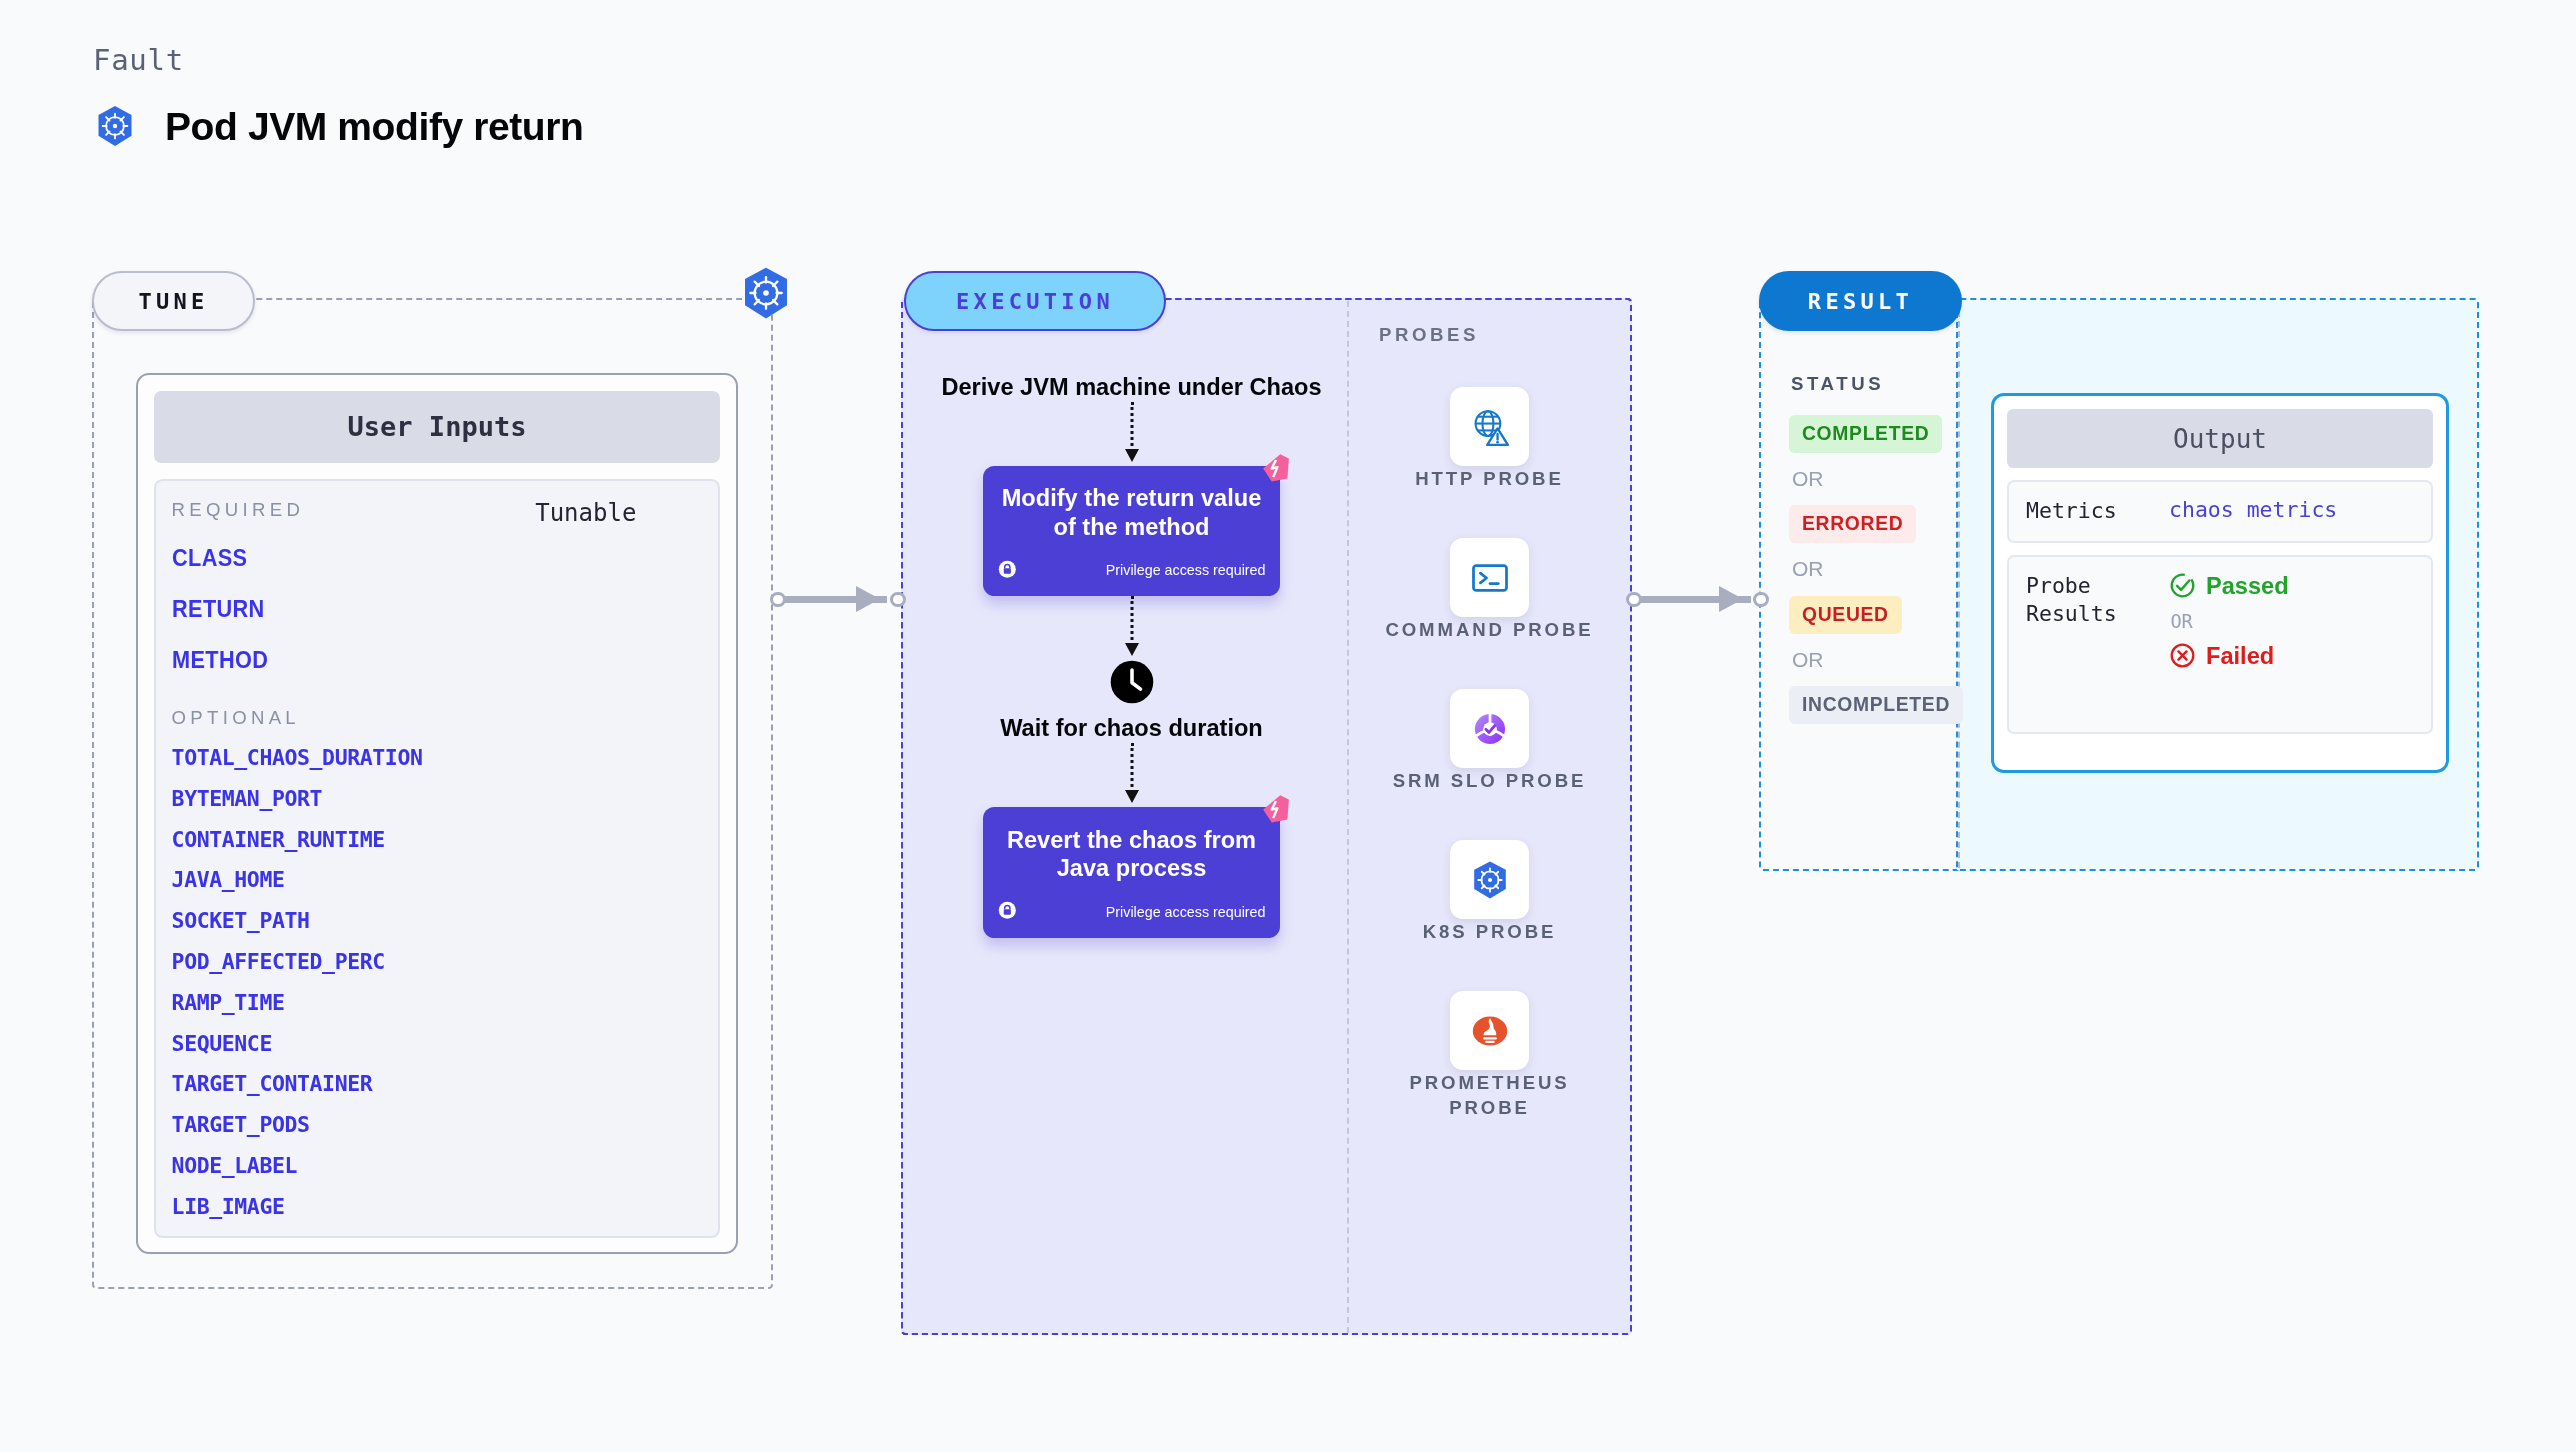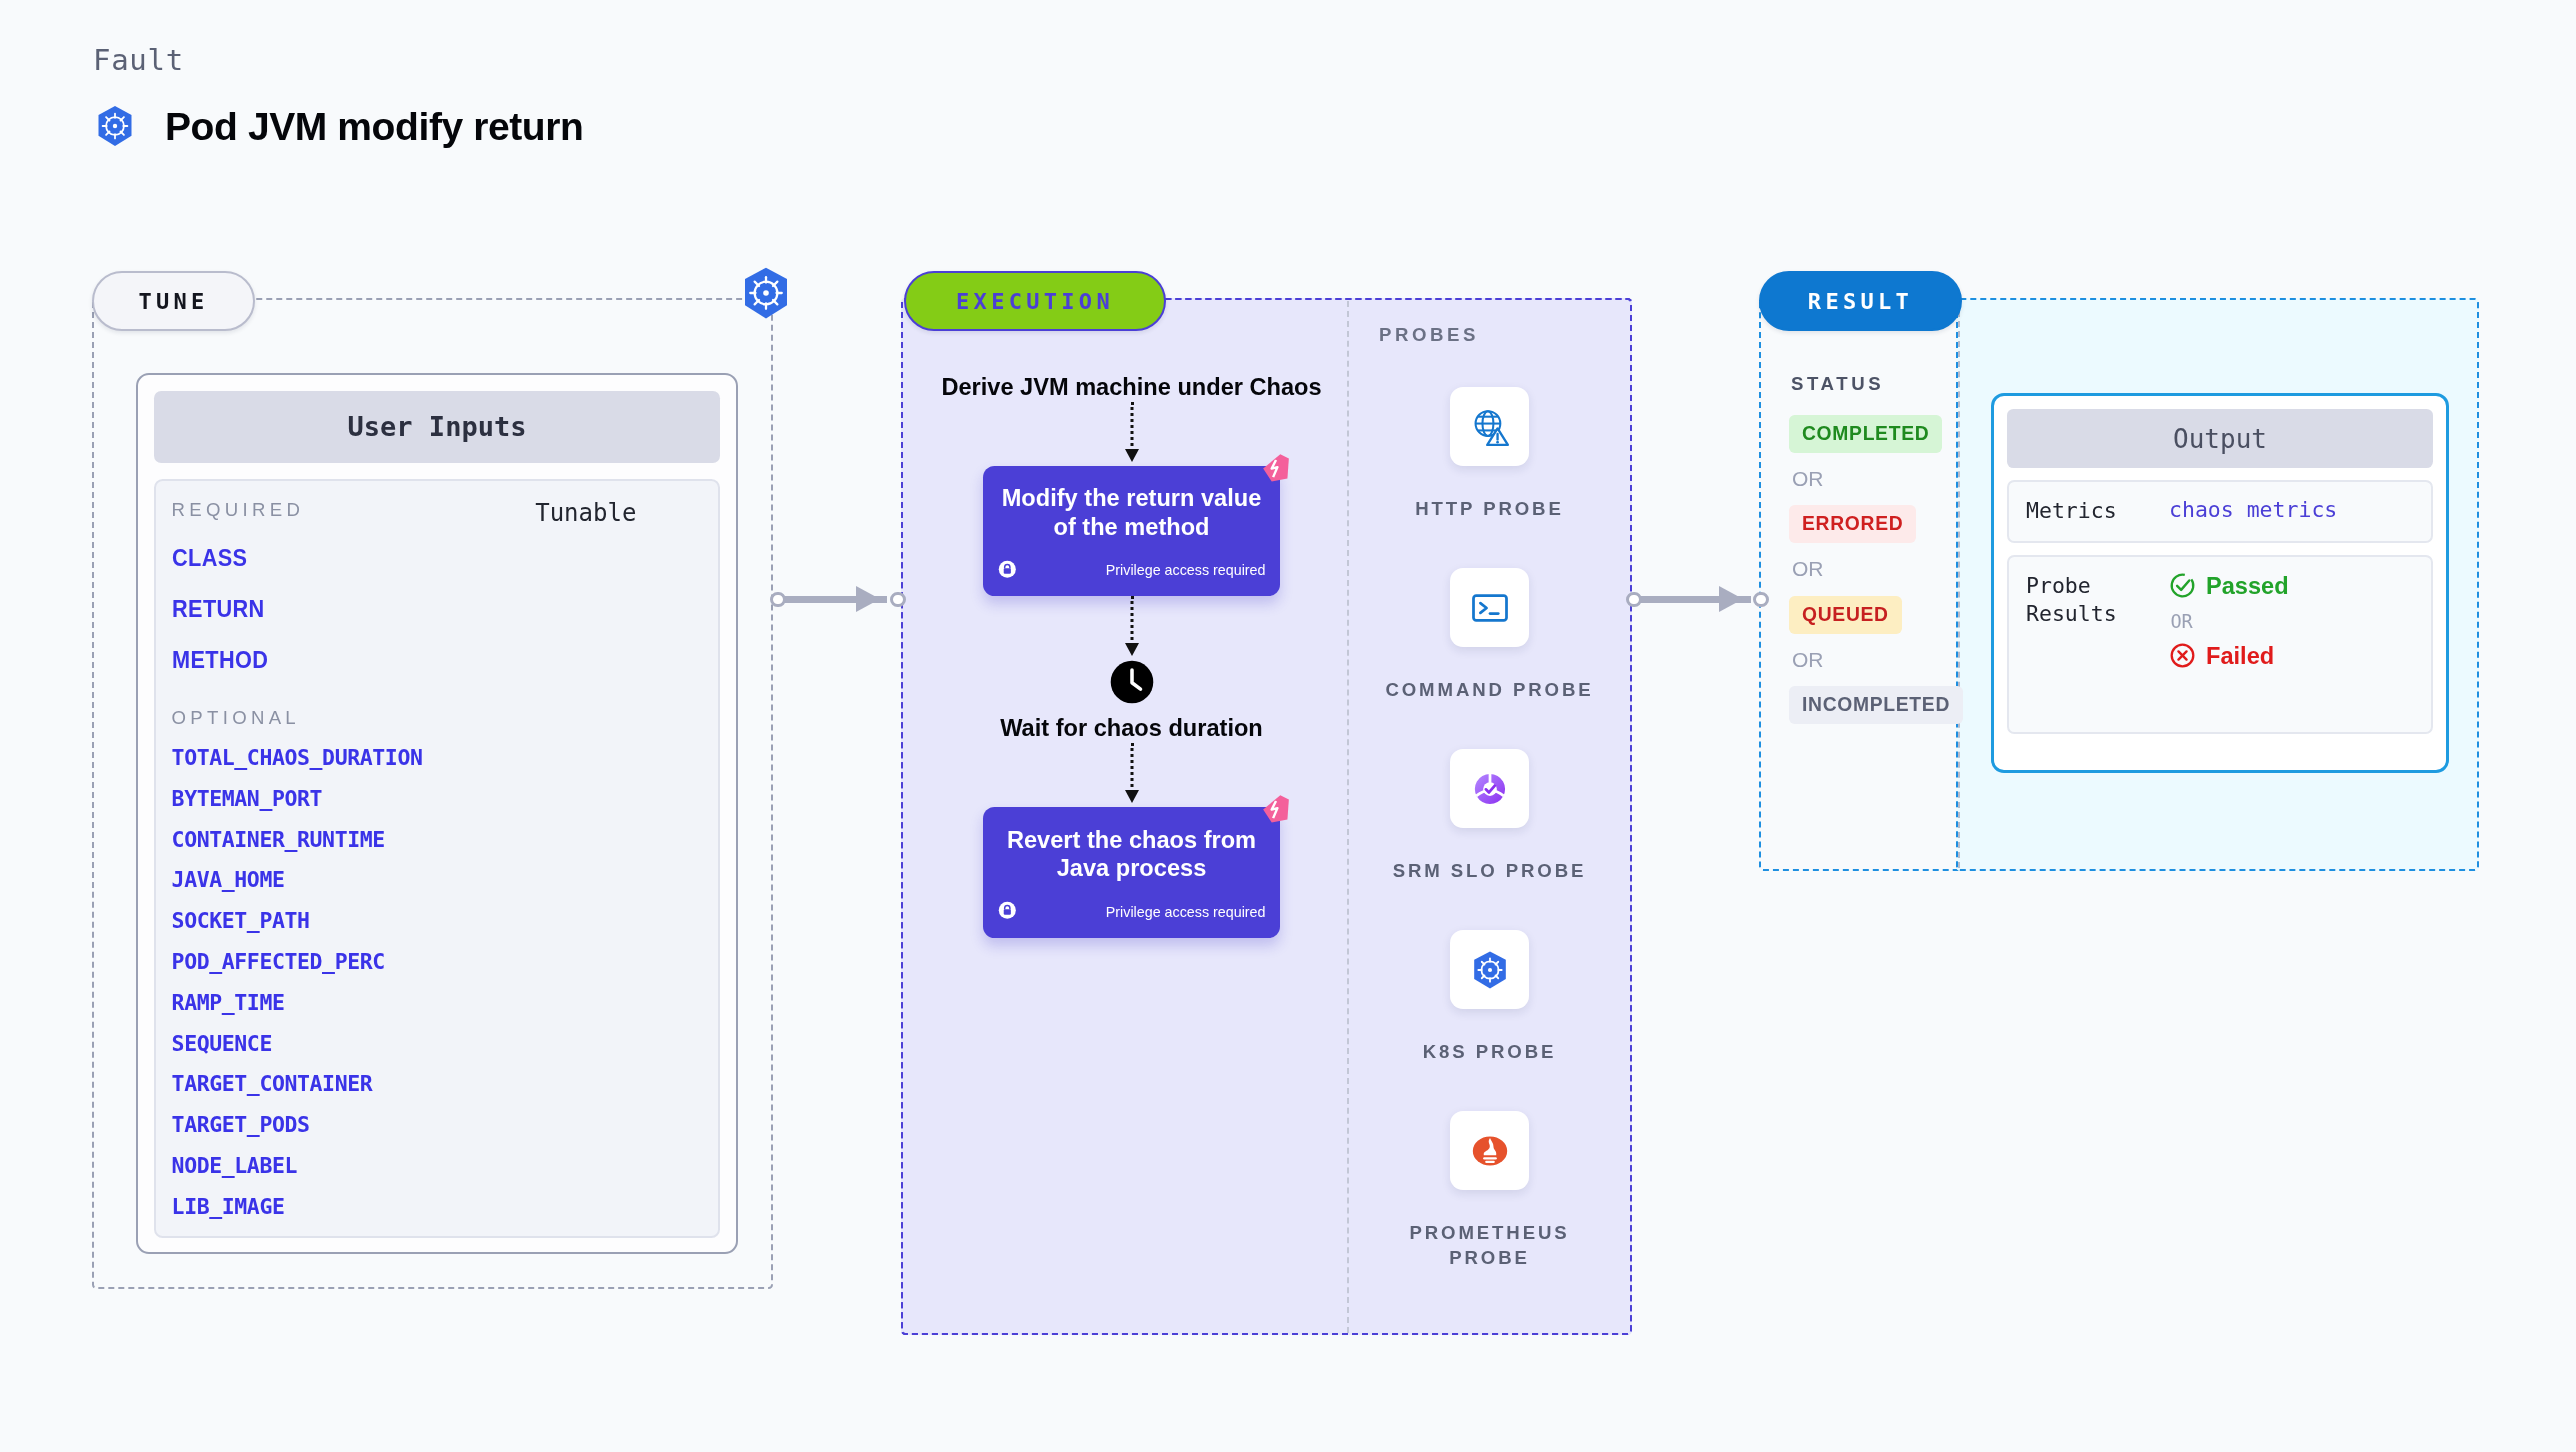--- a/index.html
+++ b/index.html
@@ -19,21 +19,21 @@
 
   
   .pill{
     position:absolute;display:flex;align-items:center;justify-content:center;
     border-radius:716px;font-family:"DejaVu Sans Mono","Liberation Mono",monospace;
     font-weight:bold;letter-spacing:4.3px;z-index:8;
   }
   #tune-pill{left:92px;top:271px;width:159px;height:56px;background:#f4f5f9;
     border:2.9px solid #b9bccd;color:#14161f;font-size:22px;
     box-shadow:0 2.1px 4.3px rgba(20,25,60,.10);}
-  #exec-pill{left:904px;top:271px;width:258px;height:56px;background:#84cc16;
+  #exec-pill{left:904px;top:271px;width:258px;height:56px;background:#7dd3fc;
     border:2.9px solid #4b3fd6;color:#4b3fd6;font-size:22px;
     box-shadow:0 2.1px 4.3px rgba(20,25,60,.10);}
   #result-pill{left:1759px;top:271px;width:199px;height:56px;background:#0e78d0;
     border:2.9px solid #0e78d0;color:#ffffff;font-size:22px;
     box-shadow:0 2.1px 4.3px rgba(20,25,60,.10);}
 
   
   .dashed{position:absolute;box-sizing:border-box;}
   #tune-region{left:92px;top:298px;width:681px;height:991px;
     border:2.9px dashed #9aa0b4;border-radius:4.3px;background:transparent;}
@@ -98,21 +98,21 @@
   .clock{width:44px;height:44px;margin:0 auto 10px;}
 
   
   #probes-title{position:absolute;left:1379px;top:324px;font-size:18.6px;
     color:#6b7185;letter-spacing:3.6px;font-weight:bold;z-index:6;}
   #probe-list{position:absolute;left:1375px;top:387px;width:229px;z-index:6;}
   .probe{display:flex;flex-direction:column;align-items:center;margin-bottom:47px;}
   .probe-card{width:79px;height:79px;background:#fff;border-radius:13px;
     box-shadow:0 3.6px 10px rgba(30,40,90,.10);display:flex;align-items:center;
     justify-content:center;}
-  .probe-name{margin-top:30px;font-size:18.6px;color:#5b6175;letter-spacing:2.9px;
+  .probe-name{margin-top:0;font-size:18.6px;color:#5b6175;letter-spacing:2.9px;
     font-weight:bold;text-align:center;line-height:1.35;}
 
   
   #status-title{position:absolute;left:1791px;top:373px;font-size:18.6px;
     color:#4d5366;letter-spacing:3.6px;font-weight:bold;z-index:6;}
   #status-list{position:absolute;left:1789px;top:415px;width:165px;z-index:6;}
   .badge{display:inline-block;border-radius:5.7px;padding:7.9px 13px;font-size:19.3px;
     font-weight:bold;letter-spacing:0.7px;}
   .or{font-size:21px;color:#9aa0b4;margin:14.3px 0 14.3px 2.9px;}
 

